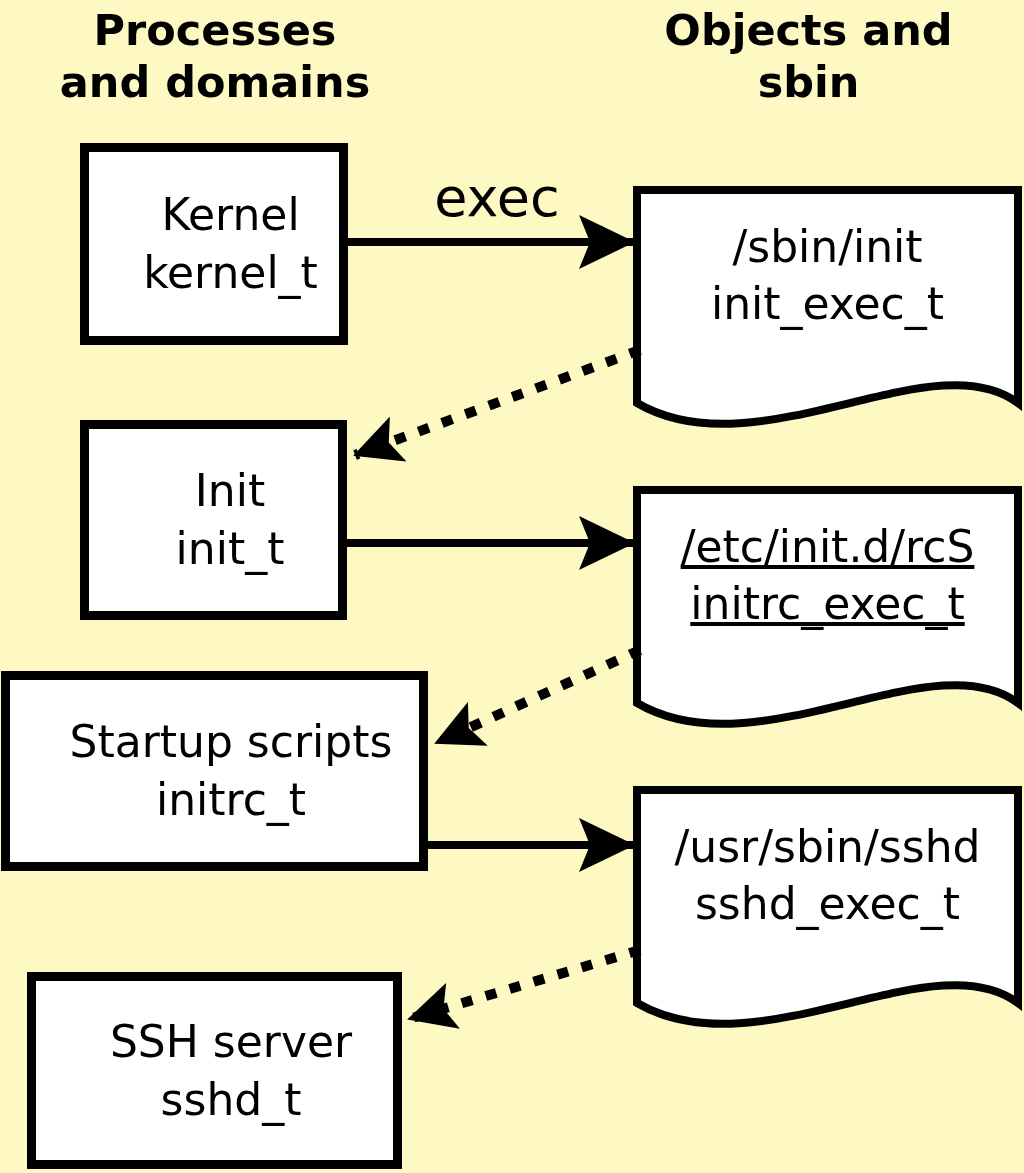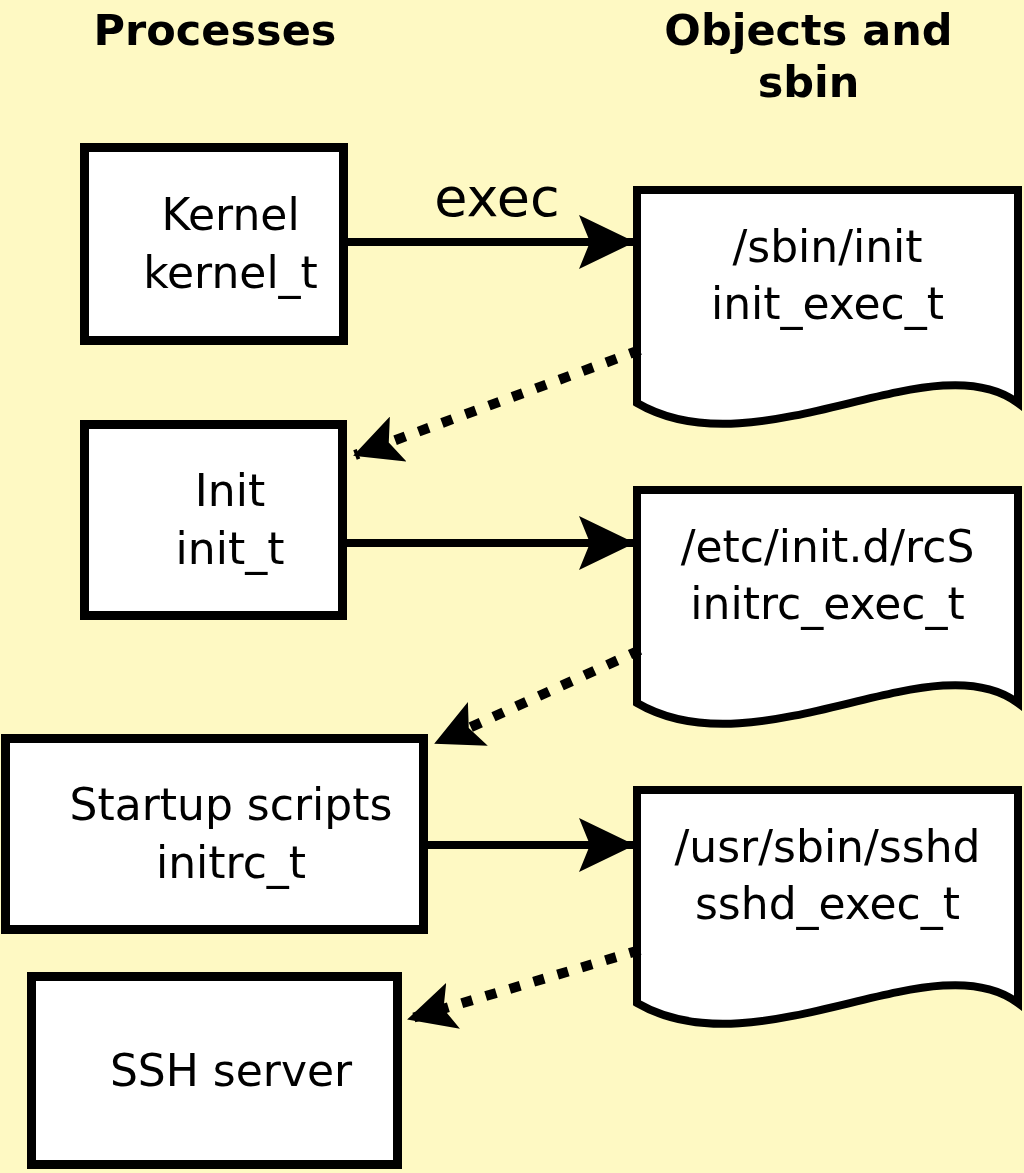--- a/index.html
+++ b/index.html
@@ -68,54 +68,56 @@
     line-height: 48px;
   }
 </style>
 </head>
 <body>
 
 <div class="canvas">
 
   <div class="hdr" style="left:20px; top:4px; width:390px;">
     <span>Processes</span>
+    <span>and domains</span>
   </div>
   <div class="hdr" style="left:616px; top:4px; width:385px;">
     <span>Objects and</span>
     <span>sbin</span>
   </div>
 
   <div class="pbox" style="left:80px; top:143px; width:268px; height:202px;">
     <span>Kernel</span>
     <span>kernel_t</span>
   </div>
   <div class="pbox" style="left:80px; top:420px; width:267px; height:200px;">
     <span>Init</span>
     <span>init_t</span>
   </div>
-  <div class="pbox" style="left:1px; top:734px; width:427px; height:200px;">
+  <div class="pbox" style="left:1px; top:671px; width:427px; height:200px;">
     <span>Startup scripts</span>
     <span>initrc_t</span>
   </div>
   <div class="pbox" style="left:27px; top:972px; width:375px; height:197px;">
     <span>SSH server</span>
+    <span>sshd_t</span>
   </div>
 
   <svg class="doc-svg" style="left:633px; top:186px;" viewBox="0 0 389 258" aria-hidden="true">
     <path d="M 4 4 H 385 V 217 C 300 153 124 287 4 217 Z" fill="#ffffff" stroke="#000000" stroke-width="8" stroke-linejoin="miter"></path>
   </svg>
   <div class="doc-text" style="top:218px;">
     <span>/sbin/init</span>
     <span>init_exec_t</span>
   </div>
 
   <svg class="doc-svg" style="left:633px; top:486px;" viewBox="0 0 389 258" aria-hidden="true">
     <path d="M 4 4 H 385 V 217 C 300 153 124 287 4 217 Z" fill="#ffffff" stroke="#000000" stroke-width="8" stroke-linejoin="miter"></path>
   </svg>
-  <div class="doc-text" style="top:518px;">
+  <div class="doc-text" style="top:518px;text-decoration:underline;">
     <span>/etc/init.d/rcS</span>
     <span>initrc_exec_t</span>
   </div>
 
   <svg class="doc-svg" style="left:633px; top:786px;" viewBox="0 0 389 258" aria-hidden="true">
     <path d="M 4 4 H 385 V 217 C 300 153 124 287 4 217 Z" fill="#ffffff" stroke="#000000" stroke-width="8" stroke-linejoin="miter"></path>
   </svg>
   <div class="doc-text" style="top:818px;">
     <span>/usr/sbin/sshd</span>
     <span>sshd_exec_t</span>

